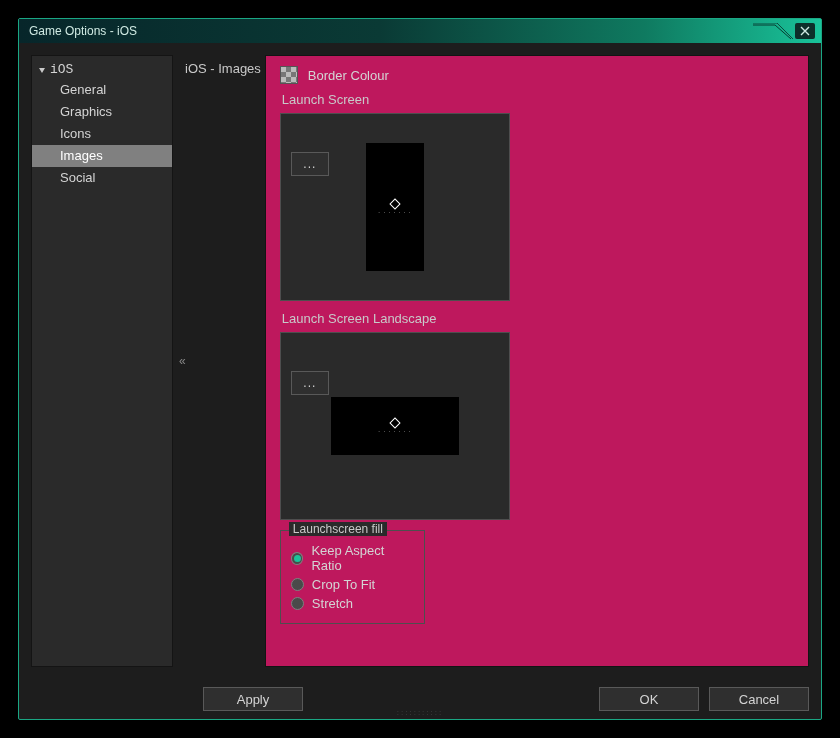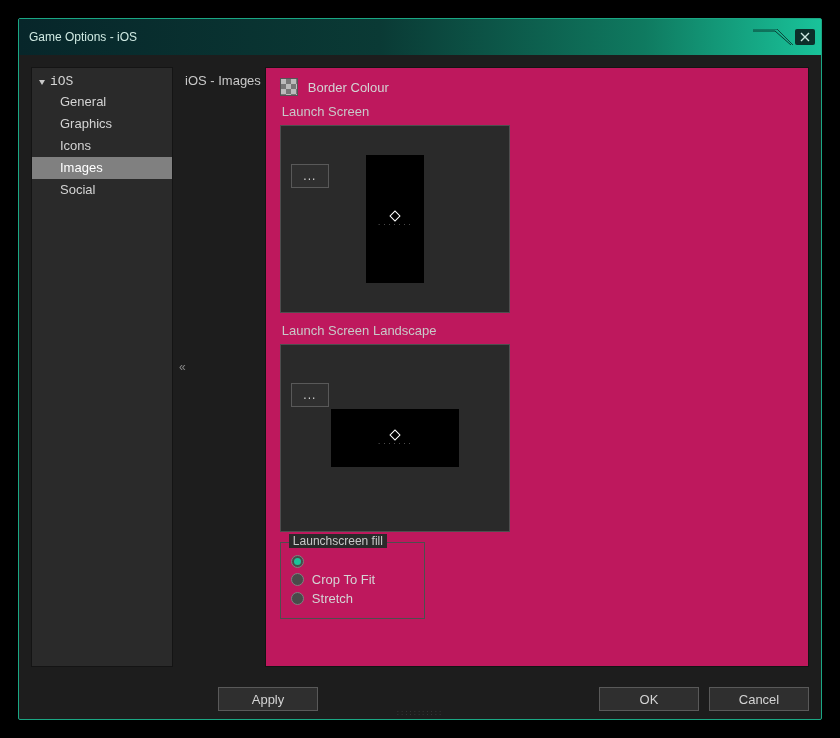--- a/index.html
+++ b/index.html
@@ -16,21 +16,21 @@
     position: absolute;
     left: 18px; top: 18px;
     width: 804px; height: 702px;
     background: #1d1d1d;
     border: 1px solid #1aa784;
     border-radius: 2px;
     display: flex;
     flex-direction: column;
   }
   .titlebar {
-    height: 36px;
+    height: 24px;
     background: linear-gradient(90deg, #07262a 0%, #0a3a35 45%, #0f7a60 78%, #19c39a 100%);
     display: flex;
     align-items: center;
     padding: 0 6px 0 10px;
     position: relative;
   }
   .title {
     color: #cfe9e2;
     font-size: 12px;
   }
@@ -225,21 +225,21 @@
   }
   .radio.checked::after {
     content: "";
     width: 7px; height: 7px;
     border-radius: 50%;
     background: #19c39a;
   }
 
   .button-row {
     display: flex;
-    padding: 8px 12px 8px 15px;
+    padding: 8px 12px 8px 0;
     gap: 10px;
     align-items: center;
     position: relative;
   }
   .btn {
     width: 100px; height: 24px;
     background: #2f2f2f;
     border: 1px solid #595959;
     color: #d4d4d4;
     display: flex; align-items: center; justify-content: center;
@@ -344,20 +344,21 @@
               <div class="dots">· · · · · · ·</div>
             </div>
           </div>
         </div>
 
         <div class="fill-group">
           <span class="fill-legend">Launchscreen fill</span>
 
           <div class="radio-row">
             <span class="radio checked"></span>
+            <span>Keep Aspect Ratio</span>
           </div>
           <div class="radio-row">
             <span class="radio"></span>
             <span>Crop To Fit</span>
           </div>
           <div class="radio-row">
             <span class="radio"></span>
             <span>Stretch</span>
           </div>
         </div>

